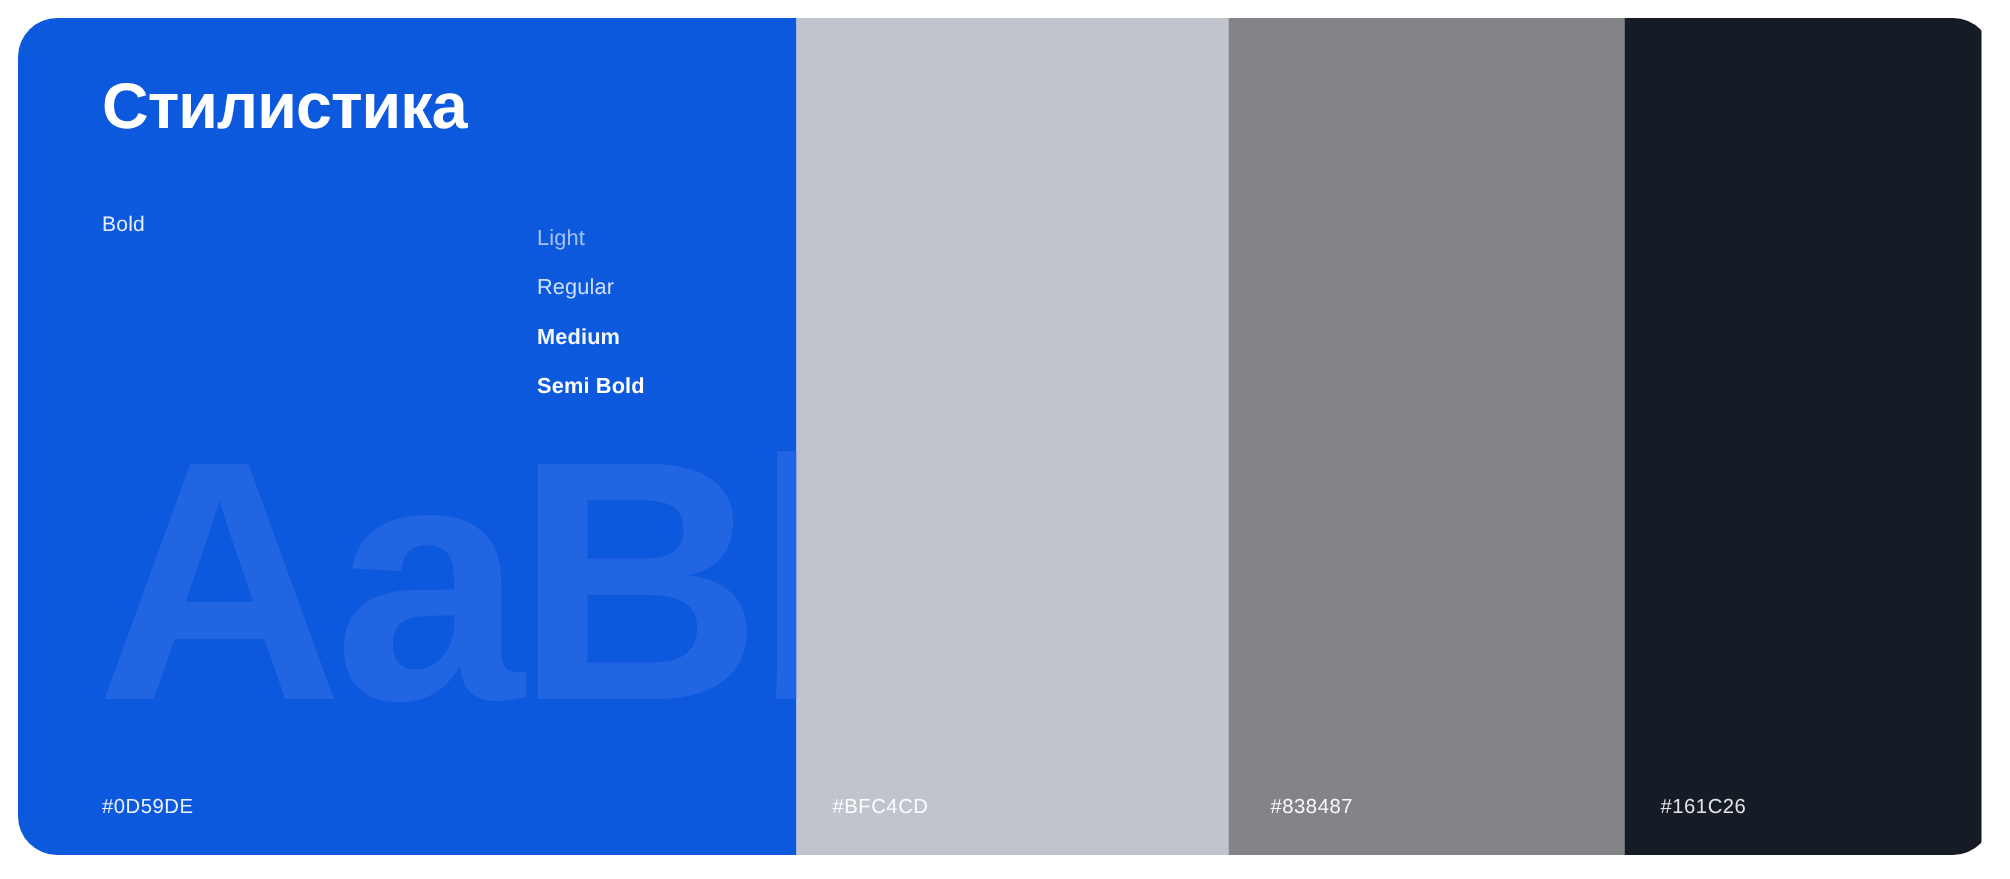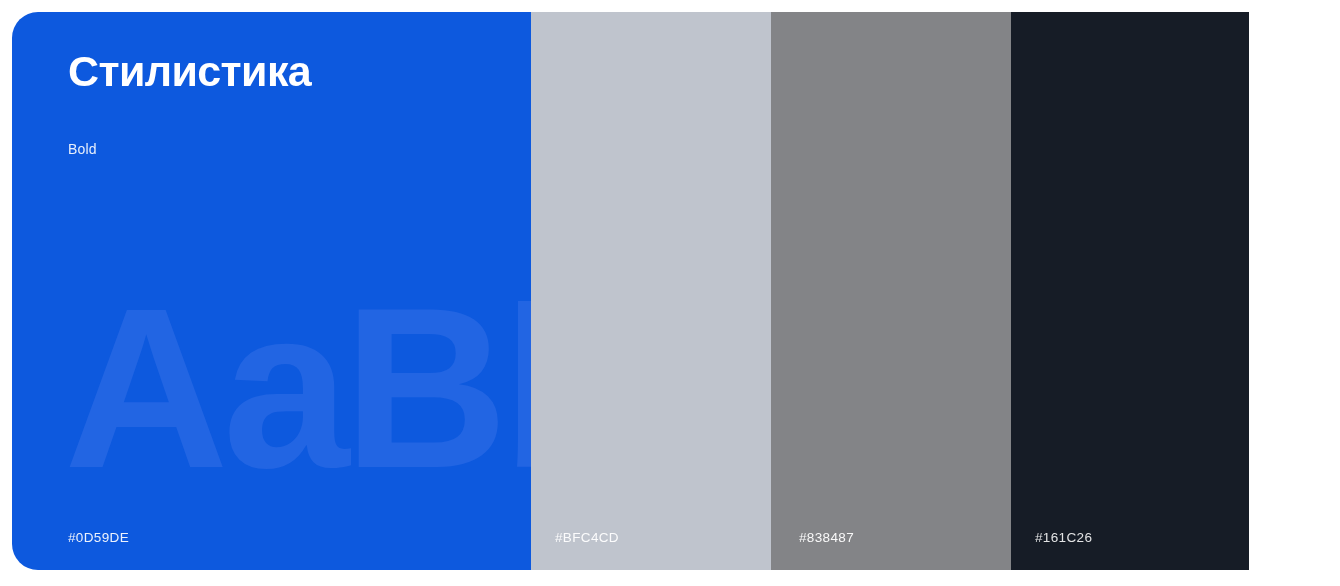--- a/index.html
+++ b/index.html
@@ -29,22 +29,22 @@
   }
 
   .swatch-panel {
     position: relative;
     height: 100%;
     overflow: hidden;
     flex: 0 0 auto;
   }
 
   .panel-blue   { width: 519px; background: #0D59DE; }
-  .panel-light  { width: 240px; background: #BFC4CD; }
-  .panel-mid    { width: 240px; background: #838487; }
+  .panel-light  { width: 288px; background: #BFC4CD; }
+  .panel-mid    { width: 264px; background: #838487; }
   .panel-dark   { width: 238px; background: #161C26; }
 
   
   .hex-label {
     position: absolute;
     bottom: 26px;
     left: 56px;
     font-size: 13.5px;
     font-weight: 400;
     letter-spacing: 0.35px;
@@ -129,20 +129,26 @@
 <div id="style-guide-card">
 
   <div class="swatch-panel panel-blue" style="background: rgb(13, 89, 222);">
 
     <div id="type-watermark" style="color: rgb(34, 101, 227);">AaBb</div>
 
     <h1 id="panel-title">Стилистика</h1>
 
     <div id="font-family-name">Bold</div>
 
+    <ul id="font-weight-list">
+      <li class="weight-item weight-light">Light</li>
+      <li class="weight-item weight-regular">Regular</li>
+      <li class="weight-item weight-medium">Medium</li>
+      <li class="weight-item weight-semibold">Semi Bold</li>
+    </ul>
 
     <div class="hex-label">#0D59DE</div>
   </div>
 
   <div class="swatch-panel panel-light" style="background: rgb(191, 196, 205);">
     <div class="hex-label">#BFC4CD</div>
   </div>
 
   <div class="swatch-panel panel-mid" style="background: rgb(131, 132, 135);">
     <div class="hex-label">#838487</div>

